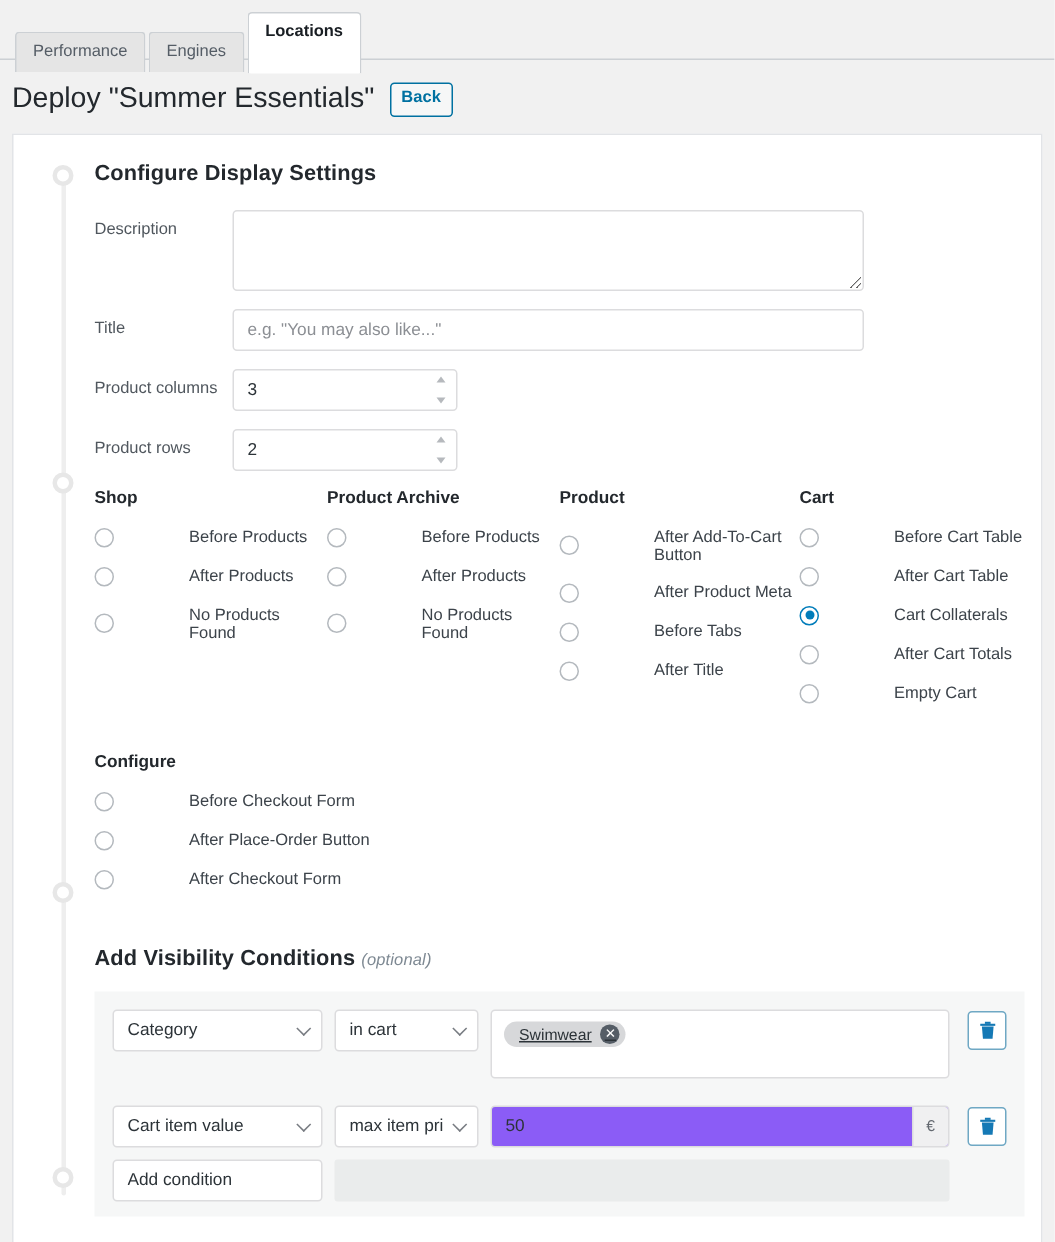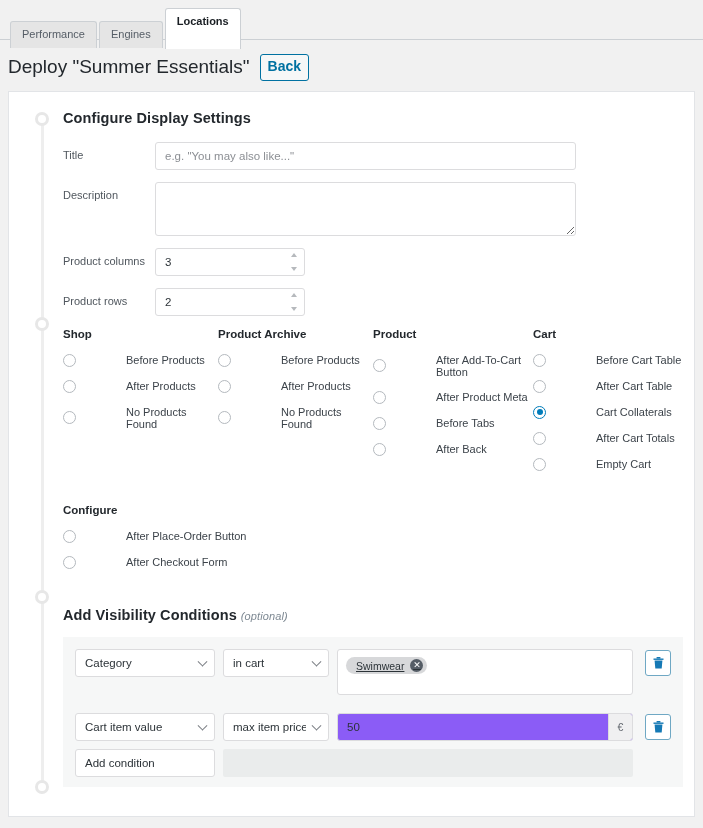--- a/index.html
+++ b/index.html
@@ -59,21 +59,21 @@
     align-items: center;
   }
   .page-title {
     font-size: 19px;
     font-weight: 400;
     color: #23282d;
     line-height: 1.3;
   }
   .back-btn {
     margin-left: 10px;
-    font-size: 14px;
+    font-size: 11px;
     font-weight: bold;
     color: #0071a1;
     background: #f6f7f7;
     border: 1px solid #0071a1;
     border-radius: 3px;
     padding: 2px 7px 3px;
     line-height: 1.4;
     cursor: pointer;
   }
 
@@ -280,21 +280,21 @@
   .sel-wrap .chev {
     position: absolute;
     right: 9px; top: 12px;
     width: 7px; height: 7px;
     border-right: 1.4px solid #787c82;
     border-bottom: 1.4px solid #787c82;
     transform: rotate(45deg) translate(-2px,-2px);
     pointer-events: none;
   }
   .sel-a { width: 140px; }
-  .sel-b { width: 106px; }
+  .sel-b { width: 96px; }
   .gap8 { width: 8px; flex: 0 0 8px; }
 
   .tag-box {
     flex: 1 1 auto;
     min-height: 46px;
     border: 1px solid #dcdcde;
     border-radius: 3px;
     background: #fff;
     padding: 6px 8px;
   }
@@ -395,27 +395,27 @@
   <div class="step-dot d1"></div>
   <div class="step-dot d2"></div>
   <div class="step-dot d3"></div>
   <div class="step-dot d4"></div>
 
   <div class="content">
 
     <div class="section-title sec-gap-1">Configure Display Settings</div>
 
     <div class="form-row">
+      <div class="form-label">Description</div>
+      <textarea class="txt-area" placeholder="" style=""></textarea>
+    </div>
+
+    <div class="form-row">
       <div class="form-label">Title</div>
       <input class="txt-input" type="text" placeholder="e.g. &quot;You may also like...&quot;" style="">
-    </div>
-
-    <div class="form-row">
-      <div class="form-label">Description</div>
-      <textarea class="txt-area" placeholder="" style=""></textarea>
     </div>
 
     <div class="form-row">
       <div class="form-label">Product columns</div>
       <div class="num-wrap">
         <input class="num-input" type="text" value="3" style="">
         <span class="spinner">
             <i class="up"></i>
             <i class="down"></i>
           </span>
@@ -477,21 +477,21 @@
         <div class="radio-row">
           <span class="radio"></span>
           <span class="radio-label">After Product Meta</span>
         </div>
         <div class="radio-row">
           <span class="radio"></span>
           <span class="radio-label">Before Tabs</span>
         </div>
         <div class="radio-row">
           <span class="radio"></span>
-          <span class="radio-label">After Back</span>
+          <span class="radio-label">After Title</span>
         </div>
       </div>
 
       <div class="loc-col">
         <div class="group-head">Cart</div>
         <div class="radio-row">
           <span class="radio"></span>
           <span class="radio-label">Before Cart Table</span>
         </div>
         <div class="radio-row">
@@ -509,20 +509,24 @@
         <div class="radio-row">
           <span class="radio"></span>
           <span class="radio-label">Empty Cart</span>
         </div>
       </div>
 
     </div>
 
     <div class="checkout-block">
       <div class="group-head">Configure</div>
+      <div class="radio-row">
+        <span class="radio"></span>
+        <span class="radio-label">Before Checkout Form</span>
+      </div>
       <div class="radio-row">
         <span class="radio"></span>
         <span class="radio-label">After Place-Order Button</span>
       </div>
       <div class="radio-row">
         <span class="radio"></span>
         <span class="radio-label">After Checkout Form</span>
       </div>
     </div>
 

